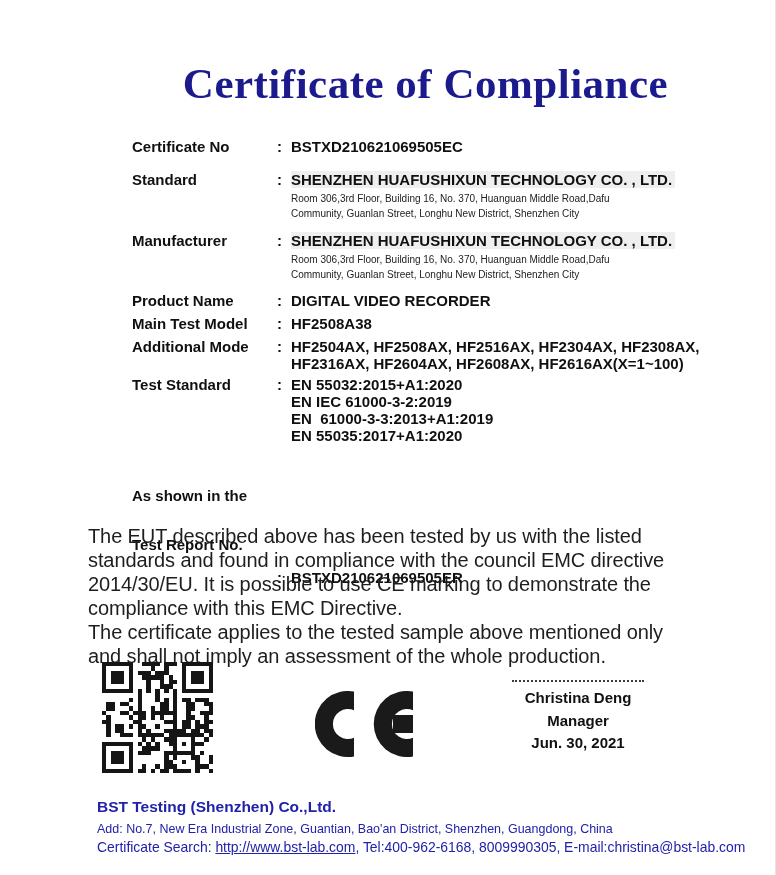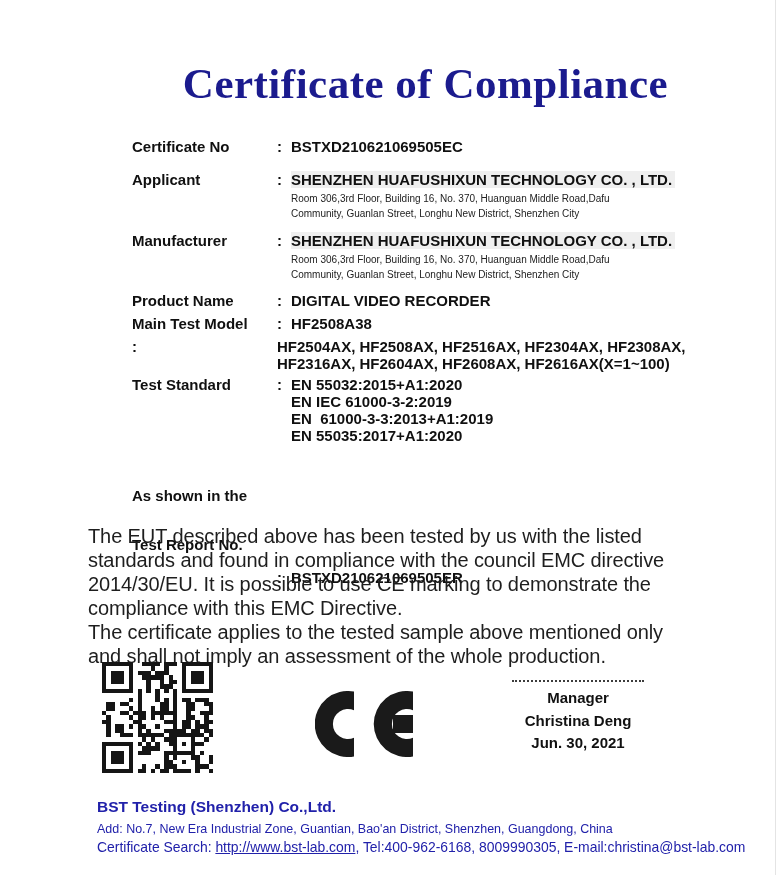--- a/index.html
+++ b/index.html
@@ -75,21 +75,21 @@
 
   <div class="fields">
 
     <div class="row r-cert">
       <div class="lbl">Certificate No</div>
       <div class="colon">:</div>
       <div class="value val-line">BSTXD210621069505EC</div>
     </div>
 
     <div class="row r-applicant">
-      <div class="lbl">Applicant</div>
+      <div class="lbl">Standard</div>
       <div class="colon">:</div>
       <div class="value">
         <div class="val-line"><span class="hl">SHENZHEN HUAFUSHIXUN TECHNOLOGY CO. , LTD.</span></div>
         <div class="addr">
           <div class="val-line">Room 306,3rd Floor, Building 16, No. 370, Huanguan Middle Road,Dafu</div>
           <div class="val-line">Community, Guanlan Street, Longhu New District, Shenzhen City</div>
         </div>
       </div>
     </div>
 
@@ -111,20 +111,21 @@
       <div class="value val-line">DIGITAL VIDEO RECORDER</div>
     </div>
 
     <div class="row r-model">
       <div class="lbl">Main Test Model</div>
       <div class="colon">:</div>
       <div class="value val-line">HF2508A38</div>
     </div>
 
     <div class="row r-addmode">
+      <div class="lbl">Additional Mode</div>
       <div class="colon">:</div>
       <div class="value">
         <div class="val-line">HF2504AX, HF2508AX, HF2516AX, HF2304AX, HF2308AX,</div>
         <div class="val-line">HF2316AX, HF2604AX, HF2608AX, HF2616AX(X=1~100)</div>
       </div>
     </div>
 
     <div class="row r-standard">
       <div class="lbl">Test Standard</div>
       <div class="colon">:</div>
@@ -479,22 +480,22 @@
         <g transform="translate(92,33)">
           <path d="M6 -32.4 A33 33 0 1 0 6 32.4 L6 13.7 A15 15 0 1 1 6 -13.7 Z"></path>
           <rect x="-14" y="-9" width="20" height="18"></rect>
         </g>
       </g>
     </svg>
   </div>
 
   <div class="sig">
     <div class="sig-line"></div>
+    <div>Christina Deng</div>
     <div>Manager</div>
-    <div>Christina Deng</div>
     <div>Jun. 30, 2021</div>
   </div>
 
   <div class="footer">
     <div class="f-company">BST Testing (Shenzhen) Co.,Ltd.</div>
     <div class="f-addr">Add: No.7, New Era Industrial Zone, Guantian, Bao'an District, Shenzhen, Guangdong, China</div>
     <div class="f-search">
       <span>Certificate Search: </span><a href="#">http://www.bst-lab.com</a><span>, Tel:400-962-6168, 8009990305, E-mail:christina@bst-lab.com</span>
     </div>
   </div>

